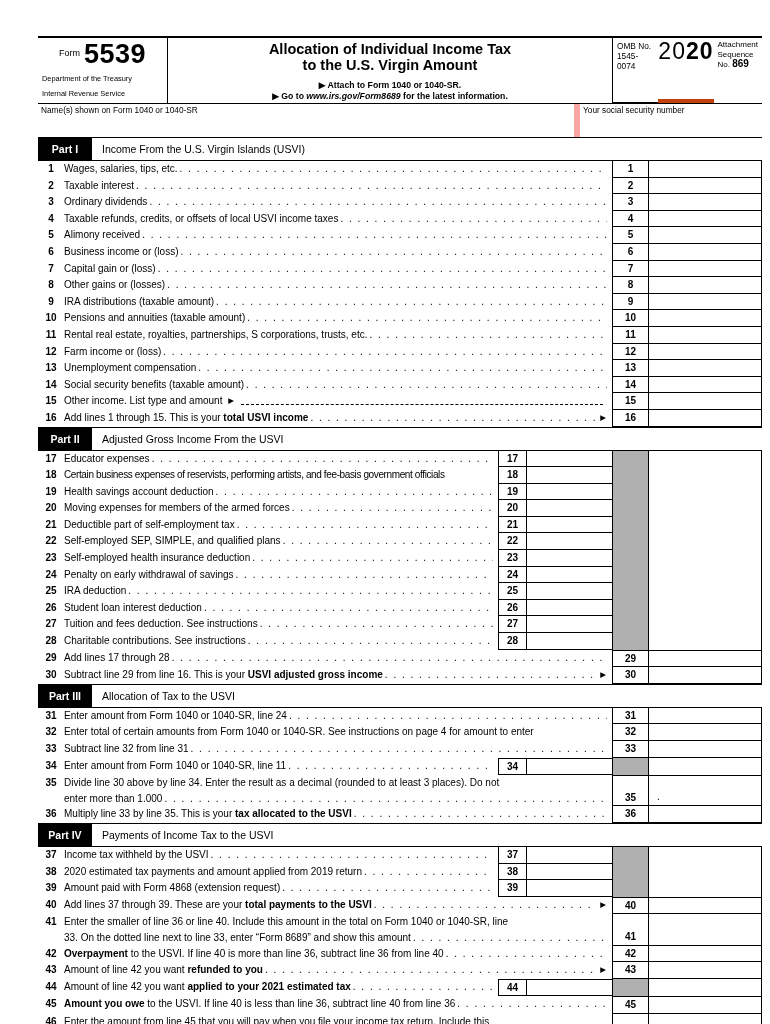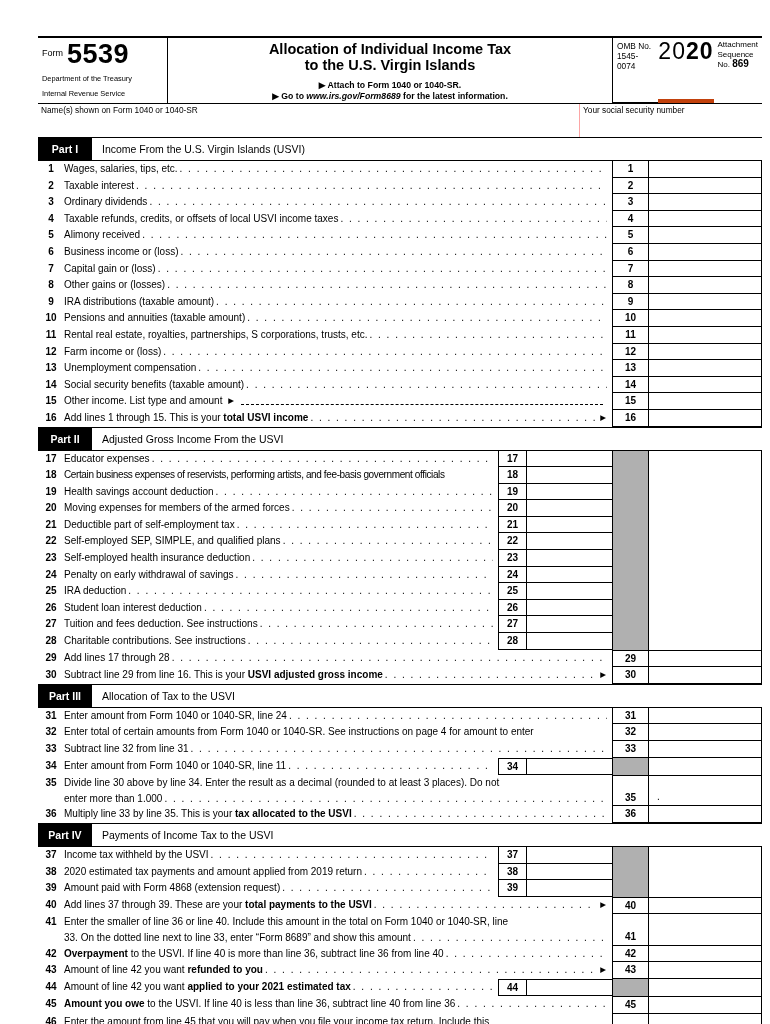--- a/index.html
+++ b/index.html
@@ -3,41 +3,41 @@
 <meta charset="utf-8">
 <style>
   *{box-sizing:border-box;margin:0;padding:0}
   html,body{width:770px;height:1024px;background:#fff;overflow:hidden}
   body{font-family:"Liberation Sans",sans-serif;color:#000;-webkit-font-smoothing:antialiased}
   .page{width:724px;margin:36px 8px 0 38px}
 
   
   .hdr{display:flex;border-top:2px solid #000;border-bottom:1px solid #000}
   .hdr-left{width:130px;border-right:1px solid #000;padding:2px 4px 2px;display:flex;flex-direction:column}
-  .form-line{display:flex;gap:4px}
+  .form-line{display:flex;justify-content:center;gap:4px}
   .form-word{font-size:9px;padding-top:8px}
   .form-num{font-size:27px;font-weight:bold;letter-spacing:.5px;line-height:29px}
   .dept{font-size:7.4px;line-height:8.6px;margin-top:6px}
   .hdr-center{flex:1;text-align:center;padding:3px 4px 2px}
   .title1,.title2{font-size:14.5px;font-weight:bold;line-height:16px}
   .attach-note,.goto-note{font-size:8.7px;font-weight:bold;line-height:10.5px}
   .attach-note{margin-top:7px}
   .goto-note .url{font-style:italic}
   .attach-note span,.goto-note span{white-space:pre}
   .hdr-right{width:150px;border-left:1px solid #000;display:flex;flex-direction:row}
   .omb{font-size:8.3px;padding:3px 4px;border-bottom:1px solid #000}
   .year{font-size:23px;text-align:right;border-bottom:4px solid #c2410c;line-height:26px}
   .yr-light{font-weight:400;letter-spacing:1px}
   .yr-bold{font-weight:800;letter-spacing:1px}
   .attach-seq{font-size:8px;line-height:9.5px;padding:2px 4px}
   .seq-num{font-weight:bold;font-size:10px}
 
   
   .namerow{display:flex;height:33px}
-  .name-cell{flex:1;border-right:1px solid #fca5a5;padding:1px 3px;display:flex;flex-direction:row}
+  .name-cell{flex:1;border-right:6px solid #fca5a5;padding:1px 3px;display:flex;flex-direction:row}
   .ssn-cell{width:182px;padding:1px 3px;display:flex;flex-direction:column}
   .cell-label{font-size:8.3px}
   .ssn-label{font-weight:normal}
   .cell-input{flex:1}
 
   
   .pbar{display:flex;align-items:stretch;height:24px;border-top:1px solid #000;border-bottom:1px solid #000;font-size:10.5px}
   .plabel{background:#000;color:#fff;font-weight:bold;width:54px;display:flex;align-items:center;justify-content:center}
   .ptitle{font-weight:normal;display:flex;align-items:center;padding-left:10px}
 
@@ -72,21 +72,21 @@
     <div class="hdr-left">
       <div class="form-line">
         <span class="form-word">Form</span>
         <span class="form-num">5539</span>
       </div>
       <div class="dept">Department of the Treasury</div>
       <div class="dept">Internal Revenue Service</div>
     </div>
     <div class="hdr-center">
       <div class="title1">Allocation of Individual Income Tax</div>
-      <div class="title2">to the U.S. Virgin Islands</div>
+      <div class="title2">to the U.S. Virgin Amount</div>
       <div class="attach-note"><span>▶</span><span> Attach to Form 1040 or 1040-SR.</span></div>
       <div class="goto-note"><span>▶</span><span> Go to </span><span class="url">www.irs.gov/Form8689</span><span> for the latest information.</span></div>
     </div>
     <div class="hdr-right">
       <div class="omb">OMB No. 1545-0074</div>
       <div class="year"><span class="yr-light">20</span><span class="yr-bold">20</span></div>
       <div class="attach-seq">
         <div>Attachment</div>
         <div><span>Sequence No. </span><span class="seq-num">869</span></div>
       </div>

